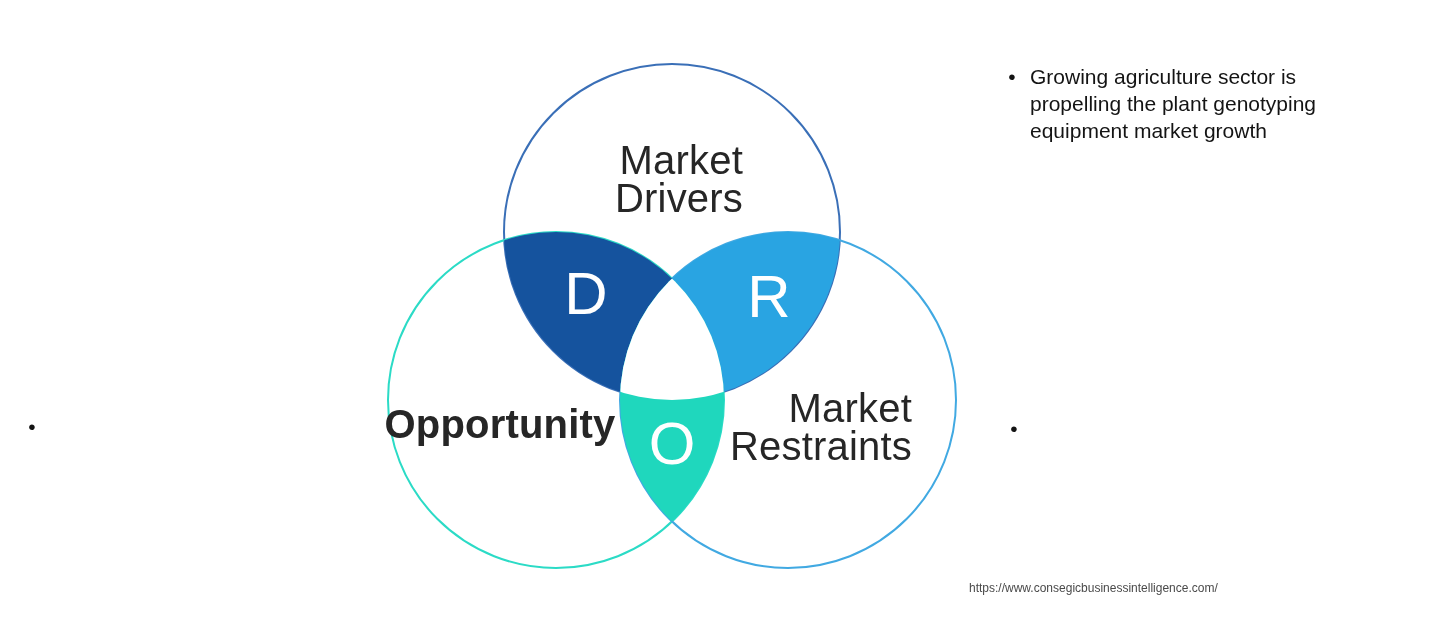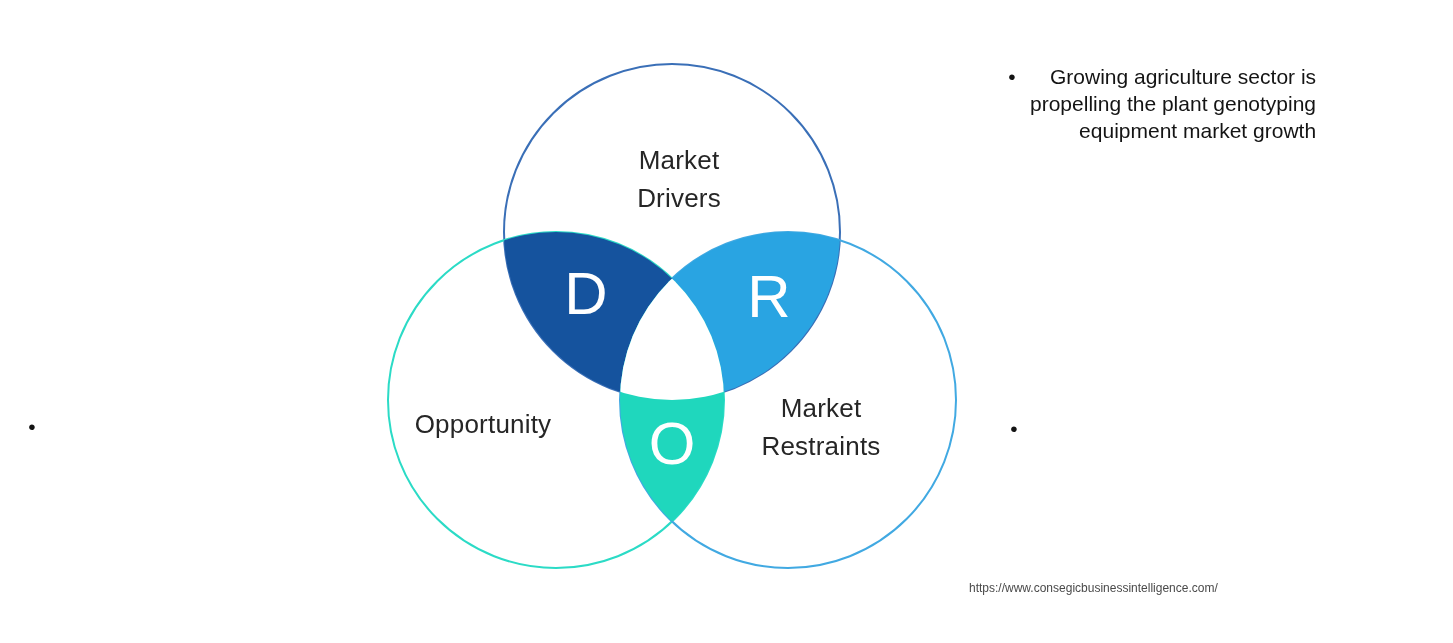--- a/index.html
+++ b/index.html
@@ -22,48 +22,47 @@
   }
   .region-letter {
     fill: #ffffff;
     font-family: "Liberation Sans", sans-serif;
     font-size: 60px;
     font-weight: 400;
   }
   .venn-label {
     position: absolute;
     transform: translateX(-50%);
-    text-align: center;
-    font-size: 26px;
+    text-align: right;
+    font-size: 40px;
     line-height: 38px;
     color: #262626;
     white-space: pre-line;
     letter-spacing: 0.2px;
   }
   #label-drivers      { left: 679px; top: 141px; }
-  #label-opportunity  { left: 483px; top: 405px; }
+  #label-opportunity  { left: 500px; top: 405px; font-weight: bold; }
   #label-restraints   { left: 821px; top: 389px; }
 
   .annotation {
     position: absolute;
     display: flex;
     gap: 12px;
     font-size: 21px;
     line-height: 27px;
     font-weight: 500;
     color: #141414;
   }
   .annotation .bullet {
     width: 12px;
     flex: 0 0 12px;
     text-align: center;
   }
   .annotation .annotation-text {
     white-space: pre-line;
-    text-align: right;
   }
   #ann-drivers     { left: 1006px; top: 63px;  width: 380px; }
   #ann-opportunity { left: 26px;   top: 413px; width: 340px; }
   #ann-restraints  { left: 1008px; top: 415px; width: 420px; }
 
   .footer-url {
     position: absolute;
     left: 969px;
     top: 581px;
     font-size: 12px;

